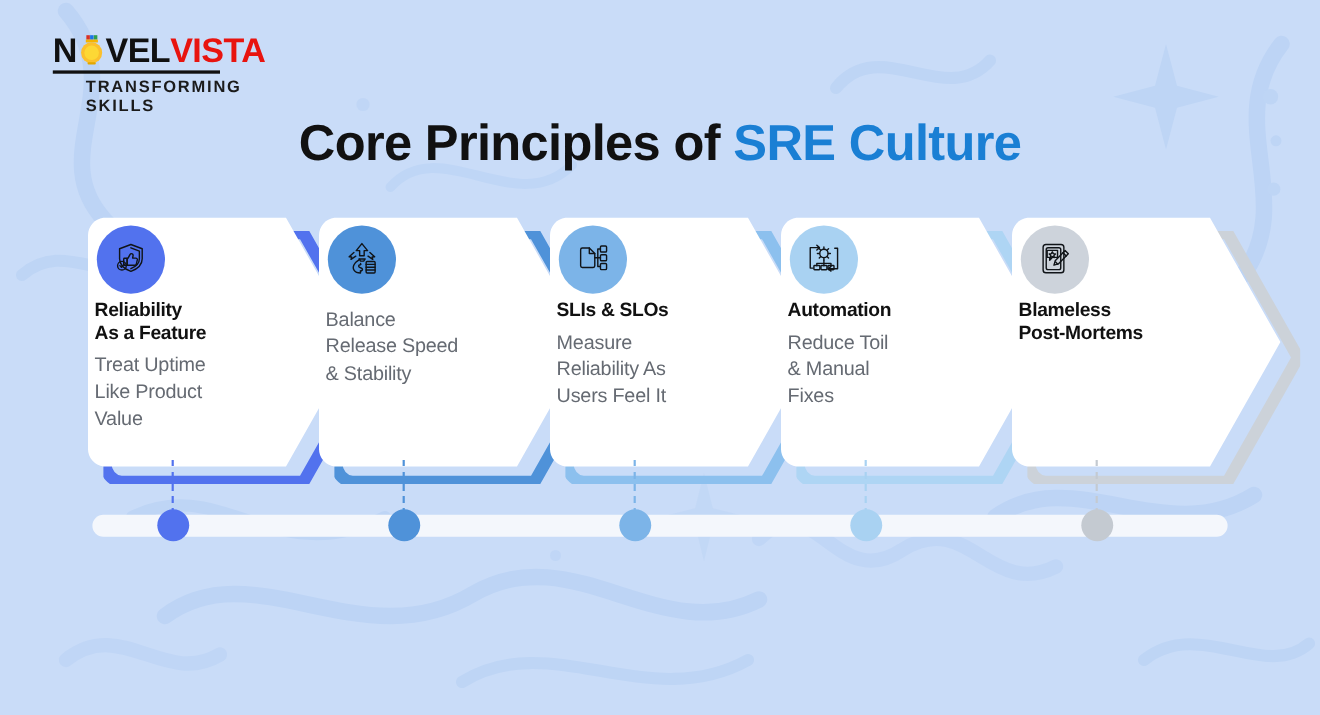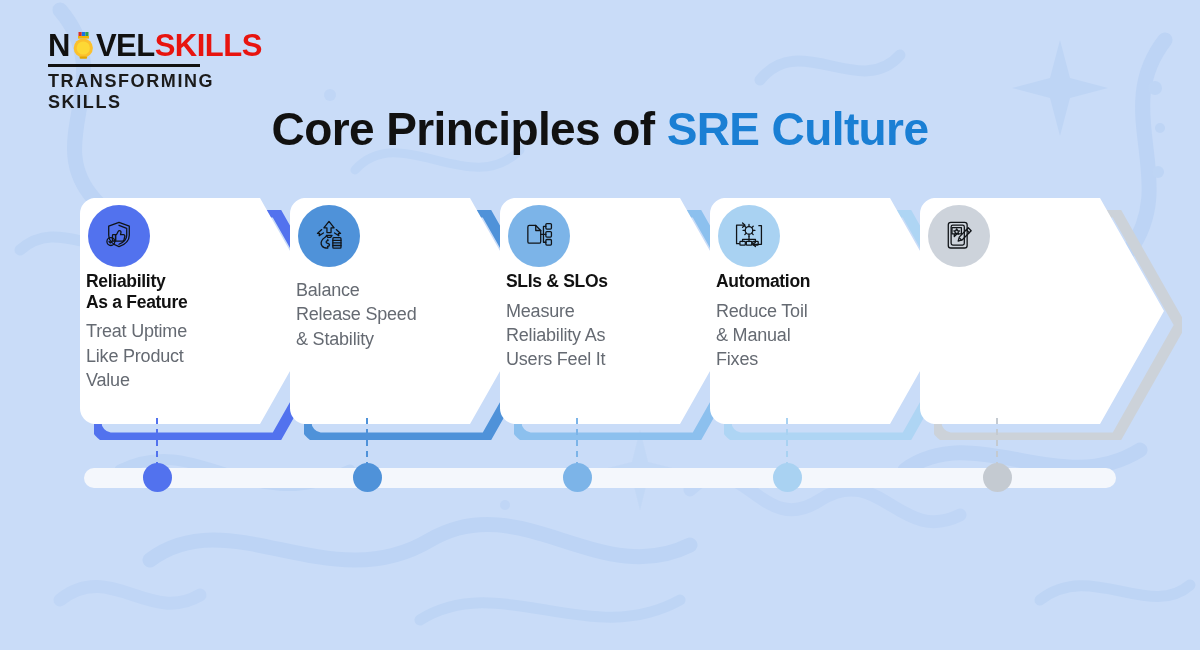--- a/index.html
+++ b/index.html
@@ -29,21 +29,21 @@
     line-height: 1;
   }
   .logo-n, .logo-vel { color: #111; }
   .logo-vista { color: #e8140f; }
   .logo-bulb { position: relative; display: inline-block; width: 26px; height: 30px; }
   .logo-rule {
     width: 152px; height: 2.5px; background: #111; margin-top: 3px;
   }
   .logo-sub {
     margin-top: 4px;
-    font-size: 18px; font-weight: 600; letter-spacing: 1.6px; color: #1b1b1b;
+    font-size: 15px; font-weight: 600; letter-spacing: 1.6px; color: #1b1b1b; margin-left: 30px;
   }
 
   
   .title {
     position: absolute; top: 102px; left: 0; width: 1200px;
     text-align: center;
     font-size: 46px; font-weight: 800; letter-spacing: -0.6px;
     color: #111; white-space: nowrap;
   }
   .title .hl { color: #1a7fd4; }
@@ -146,21 +146,21 @@
           <rect x="8.5" y="1" width="3.2" height="4" fill="#d93025"></rect>
           <rect x="11.9" y="1" width="3.2" height="4" fill="#1a73e8"></rect>
           <rect x="15.3" y="1" width="3.2" height="4" fill="#2e9e4f"></rect>
           <rect x="8" y="5" width="11" height="2.6" fill="#f5b400"></rect>
           <circle cx="13.3" cy="17" r="9.6" fill="#fbc02d"></circle>
           <circle cx="13.3" cy="17" r="6.6" fill="#fdd835"></circle>
           <rect x="9.6" y="25.6" width="7.5" height="2.1" rx="1" fill="#e2a600"></rect>
         </svg>
       </span>
       <span class="logo-vel">VEL</span>
-      <span class="logo-vista">SKILLS</span>
+      <span class="logo-vista">VISTA</span>
     </div>
     <div class="logo-rule"></div>
     <div class="logo-sub">TRANSFORMING SKILLS</div>
   </div>
 
   <div class="title">
     <span>Core Principles of</span>
     <span class="hl">SRE Culture</span>
   </div>
 
@@ -286,20 +286,22 @@
     <rect x="8.5" y="5" width="22" height="30" rx="3"></rect>
     <rect x="11.8" y="8.4" width="15.4" height="23.2" rx="2"></rect>
     <path d="M12.8 11.2 h11 v7.4 h-5.3 l-3 3 v-3 h-2.7 z"></path>
     <path d="M18.3 12.7 l1 2 2.3.3 -1.7 1.6 .4 2.2 -2-1 -2 1 .4-2.2 -1.7-1.6 2.3-.3 z"></path>
     <path d="M31.8 11.4 l3.4 3.4 -10.6 10.8 -4.6 1.3 1.3-4.6 z"></path>
     <path d="M29.6 13.7 l3.4 3.4"></path>
     <path d="M21.8 23.6 l2.2 2.2"></path>
       </svg>
     </div>
     <div class="card-text" style="padding-left: 8px;">
+      <div class="card-title">Blameless
+Post-Mortems</div>
     </div>
       </div>
     </div>
 
   <div class="track"></div>
   <div id="timeline-marks">
       <div class="dash" style="left: 156px; background-image: repeating-linear-gradient(rgb(82, 114, 238) 0px, rgb(82, 114, 238) 6px, transparent 6px, transparent 11px);"></div>
       <div class="dot" style="left: 143px; background: rgb(82, 114, 238);"></div>
       <div class="dash" style="left: 366px; background-image: repeating-linear-gradient(rgb(79, 146, 217) 0px, rgb(79, 146, 217) 6px, transparent 6px, transparent 11px);"></div>
       <div class="dot" style="left: 353px; background: rgb(79, 146, 217);"></div>

